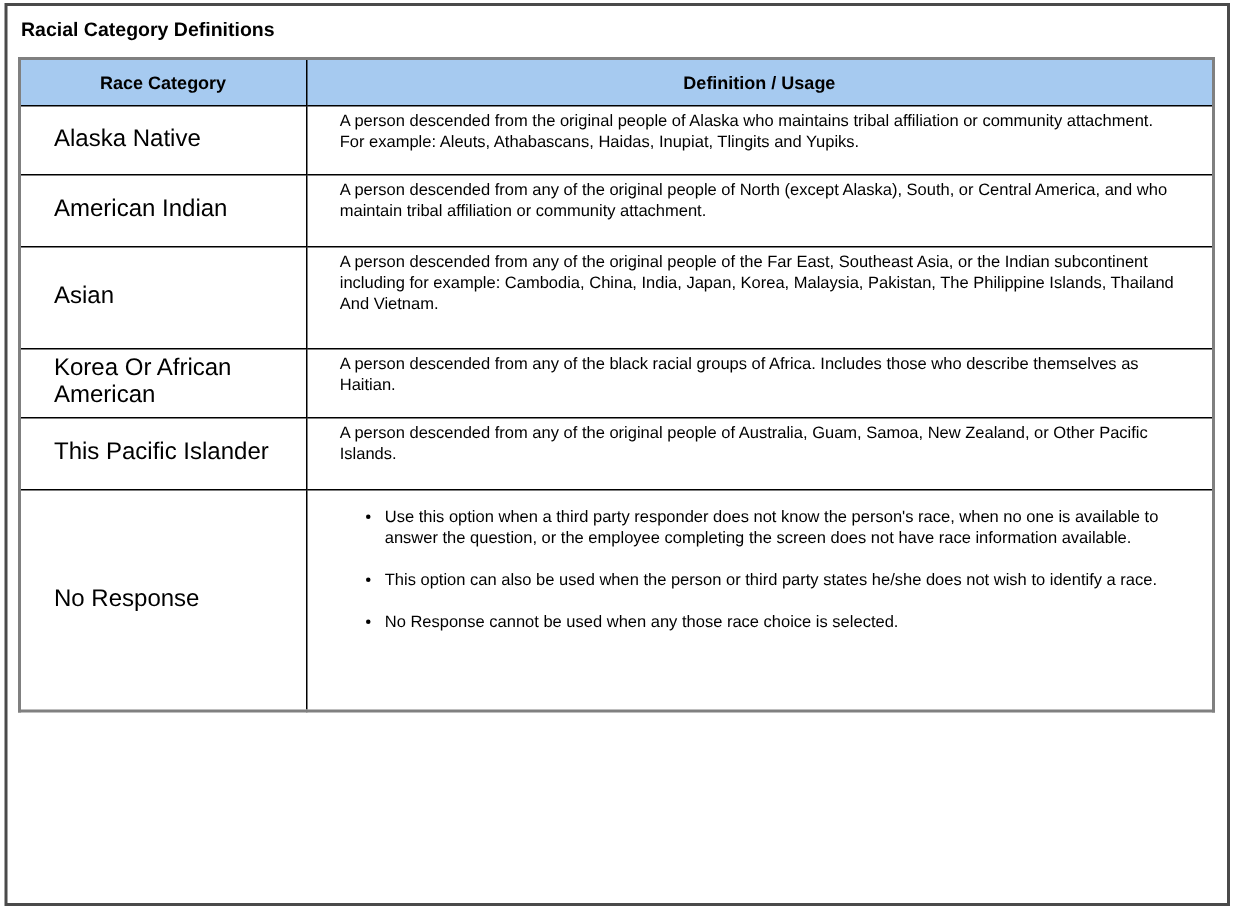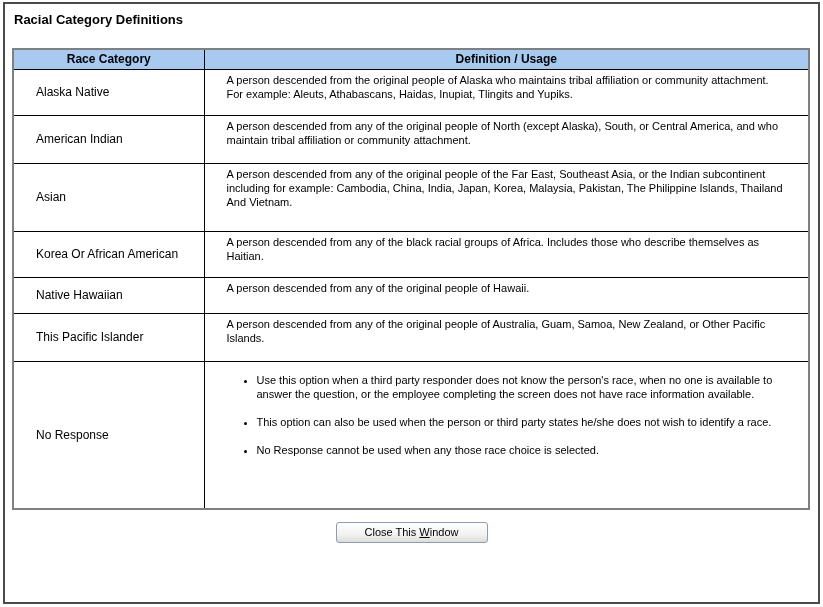--- a/index.html
+++ b/index.html
@@ -13,45 +13,45 @@
     position: absolute;
     left: 3px; top: 2px;
     width: 817px; height: 602px;
     border: 2px solid var(--frame_border, #4a4a4a);
     background: #fff;
     overflow: hidden;
   }
   .page-title {
     font-size: 13px;
     font-weight: bold;
-    margin: 8px 0 21px 9px;
+    margin: 8px 0 11px 9px;
   }
   table.defs {
     border-collapse: collapse;
     table-layout: fixed;
     width: 798px;
     margin-left: 7px;
     border: 2px solid var(--table_border, #808080);
   }
   table.defs col.c1 { width: 191px; }
   table.defs th {
     background: var(--header_bg, #a6caf0);
     border: 1px solid #000;
     font-size: 12px;
     font-weight: bold;
     text-align: center;
-    height: 20px;
+    height: 31px;
     padding: 1px 2px;
   }
   table.defs td {
     border: 1px solid #000;
     padding: 3px 22px;
   }
   td.cat {
-    font-size: 12px;
+    font-size: 16px;
     vertical-align: middle;
     padding-left: 6px;
   }
   td.def {
     font-size: 11px;
     line-height: 14px;
     vertical-align: top;
     padding: 5px 8px 4px 8px;
   }
   tr.r1 { height: 46px; }
@@ -116,38 +116,31 @@
         <td class="def">A person descended from any of the original people of North (except Alaska), South, or Central America, and who maintain tribal affiliation or community attachment.</td>
       </tr>
       <tr class="r3">
         <td class="cat">Asian</td>
         <td class="def">A person descended from any of the original people of the Far East, Southeast Asia, or the Indian subcontinent including for example: Cambodia, China, India, Japan, Korea, Malaysia, Pakistan, The Philippine Islands, Thailand And Vietnam.</td>
       </tr>
       <tr class="r4">
         <td class="cat">Korea Or African American</td>
         <td class="def">A person descended from any of the black racial groups of Africa. Includes those who describe themselves as Haitian.</td>
       </tr>
-      <tr class="r5">
-        <td class="cat">Native Hawaiian</td>
-        <td class="def">A person descended from any of the original people of Hawaii.</td>
-      </tr>
       <tr class="r6">
         <td class="cat">This Pacific Islander</td>
         <td class="def">A person descended from any of the original people of Australia, Guam, Samoa, New Zealand, or Other Pacific Islands.</td>
       </tr>
       <tr class="r8">
         <td class="cat">No Response</td>
         <td class="def">
           <ul>
             <li>Use this option when a third party responder does not know the person's race, when no one is available to answer the question, or the employee completing the screen does not have race information available.</li>
             <li>This option can also be used when the person or third party states he/she does not wish to identify a race.</li>
             <li>No Response cannot be used when any those race choice is selected.</li>
           </ul>
         </td>
       </tr>
     </tbody>
   </table>
 
-  <div class="button-bar">
-    <button class="close-btn"><span>Close This </span><span class="accesskey">W</span><span>indow</span></button>
-  </div>
 
 </div>
 
 </body></html>

